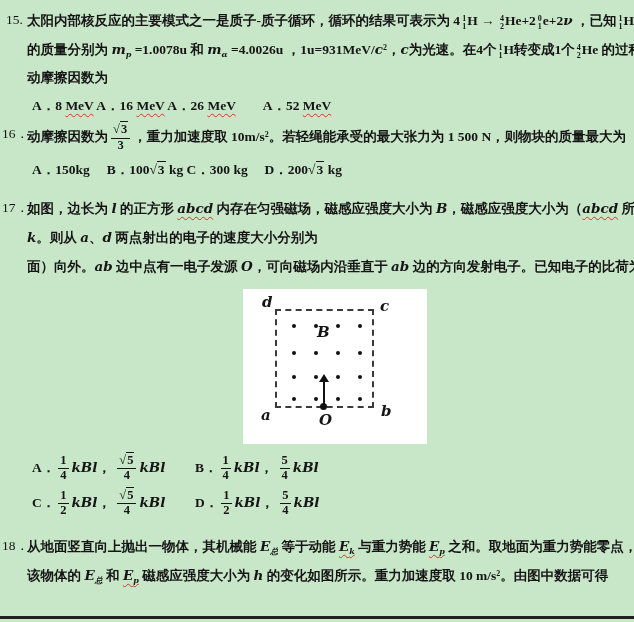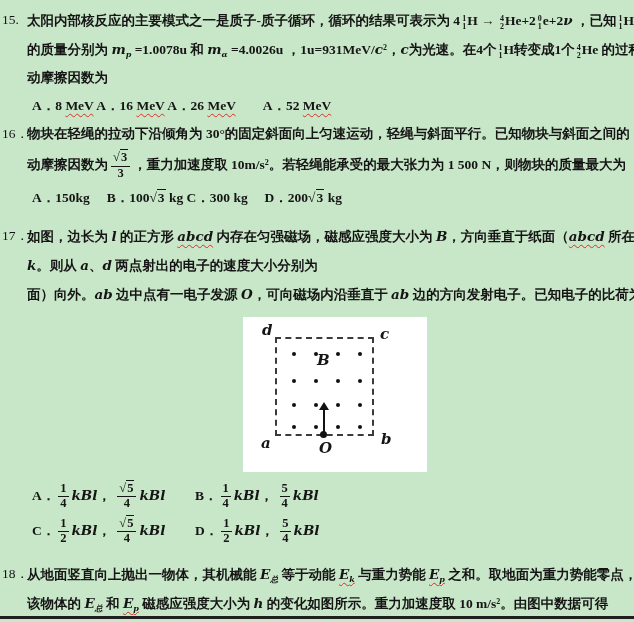--- a/index.html
+++ b/index.html
@@ -6,21 +6,21 @@
     --bg:#c8e6c8; --ink:#151515; --squiggle:#d93025; --rule:#1f1f1f; --paper:#ffffff;
   }
   html,body{margin:0;padding:0;}
   .page{
     position:relative; width:634px; height:622px; box-sizing:border-box;
     background:var(--bg); color:var(--ink);
     font-family:"Liberation Serif","DejaVu Serif",serif; font-size:13.5px;
     overflow:hidden; padding:6px 0 0 2px;
   }
   .q{display:flex; align-items:flex-start;}
-  .qnum{width:25px; flex:none; line-height:28px; white-space:nowrap;}
+  .qnum{width:25px; flex:none; line-height:28px; white-space:nowrap;text-align:center;}
   .qbody{flex:1; min-width:0;font-weight:bold;}
   .line{line-height:28px; white-space:pre; overflow:hidden;}
   .line.opts{padding-left:5px;}
   #q16{}
   #q17{margin-top:10px;}
   #q18{margin-top:12px;}
   .it{font-style:italic; font-family:"DejaVu Serif","Liberation Serif",serif;}
   .wavy{
     text-decoration-line:underline; text-decoration-style:wavy;
     text-decoration-color:var(--squiggle); text-decoration-thickness:1px;
@@ -67,32 +67,31 @@
           <div class="line"><span>动摩擦因数为</span></div>
           <div class="line opts"><span>A．8 </span><span class="wavy">MeV</span><span> A．16 </span><span class="wavy">MeV</span><span> A．26 </span><span class="wavy">MeV</span><span>　　A．52 </span><span class="wavy">MeV</span></div>
         </div>
     </div>
   </div>
 
   <div class="q" id="q16">
     <div class="qnum">16．</div>
     <div class="qbody">
       <div>
-          <div class="line"><span>物块在轻绳的拉动下沿倾角为 30°的固定斜面向上匀速运动，轻绳与斜面平行。已知物块与斜面之间的</span></div>
           <div class="line"><span>动摩擦因数为</span><span class="fr"><span class="fn"><span>√</span><span class="rb">3</span></span><span class="fd">3</span></span><span>，重力加速度取 10m/s</span><sup class="sp">2</sup><span>。若轻绳能承受的最大张力为 1 500 N，则物块的质量最大为</span></div>
           <div class="line opts"><span>A．150kg　 B．100</span><span><span>√</span><span class="rb">3</span></span><span> kg C．300 kg　 D．200</span><span><span>√</span><span class="rb">3</span></span><span> kg</span></div>
         </div>
     </div>
   </div>
 
   <div class="q" id="q17">
     <div class="qnum">17．</div>
     <div class="qbody">
       <div>
-          <div class="line"><span>如图，边长为 </span><span class="it">l</span><span> 的正方形 </span><span class="it wavy">abcd</span><span> 内存在匀强磁场，磁感应强度大小为 </span><span class="it">B</span><span>，方向垂直于纸面（</span><span class="it wavy">abcd</span><span> 所在平</span></div>
+          <div class="line"><span>如图，边长为 </span><span class="it">l</span><span> 的正方形 </span><span class="it wavy">abcd</span><span> 内存在匀强磁场，磁感应强度大小为 </span><span class="it">B</span><span>，磁感应强度大小为（</span><span class="it wavy">abcd</span><span> 所在平</span></div>
           <div class="line"><span class="it">k</span><span>。则从 </span><span class="it">a</span><span>、</span><span class="it">d</span><span> 两点射出的电子的速度大小分别为</span></div>
           <div class="line"><span>面）向外。</span><span class="it">ab</span><span> 边中点有一电子发源 </span><span class="it">O</span><span>，可向磁场内沿垂直于 </span><span class="it">ab</span><span> 边的方向发射电子。已知电子的比荷为</span></div>
         </div>
 
       <div class="figbox">
         <div class="fsq">
           <span class="arr-dot"></span>
           <span class="arr-line"></span>
           <span class="arr-head"></span>
         <span class="dot" style="left: 15px; top: 13px;"></span>

